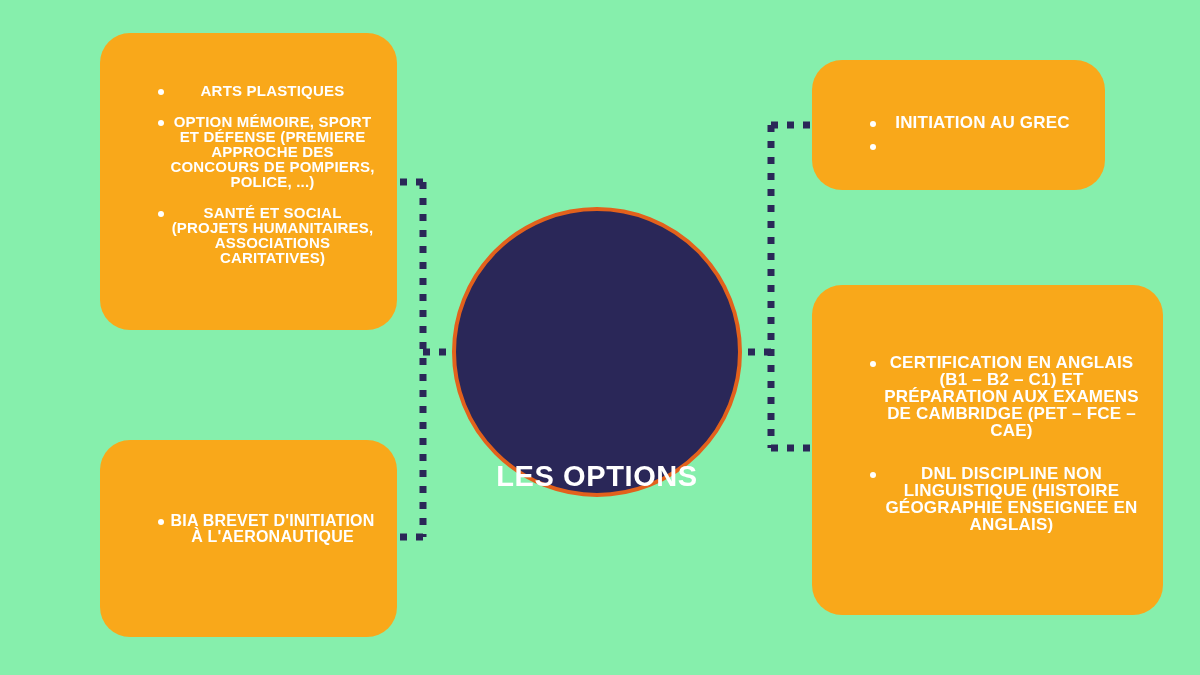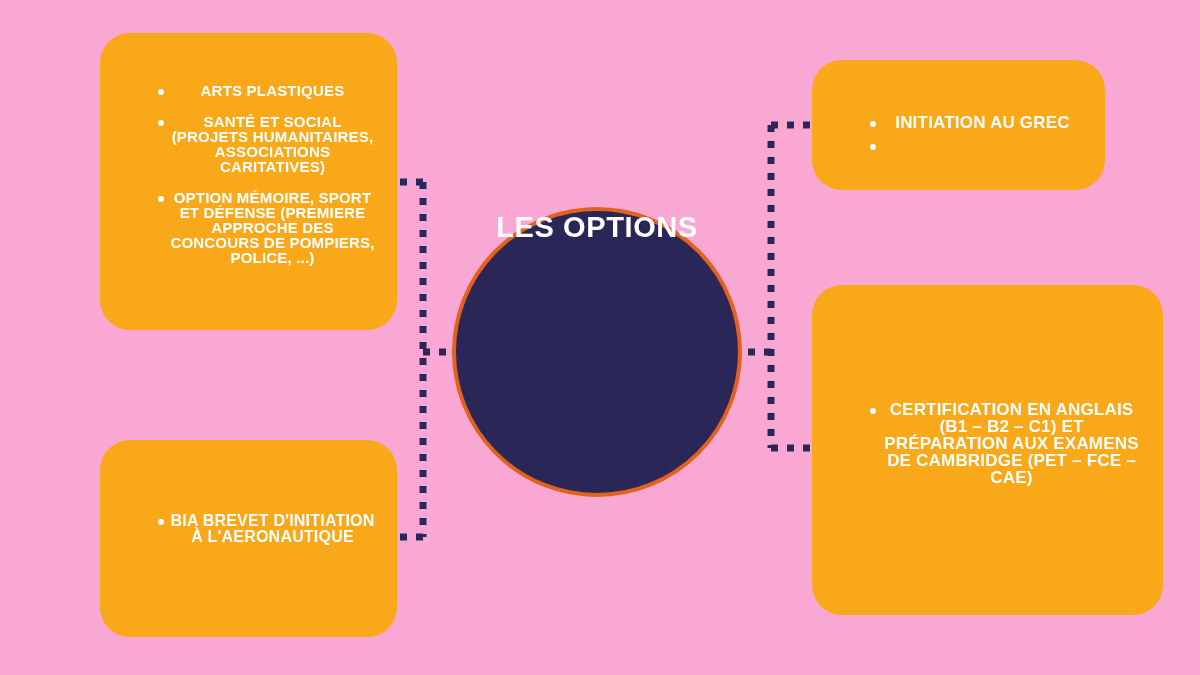--- a/index.html
+++ b/index.html
@@ -11,21 +11,21 @@
     width: 1200px;
     height: 675px;
     background: #ffffff;
     font-family: "Liberation Sans", sans-serif;
     overflow: hidden;
   }
   .canvas {
     position: relative;
     width: 1200px;
     height: 675px;
-    background: #f9a8d4;
+    background: #86efac;
   }
 
   
   .connectors {
     position: absolute;
     left: 0;
     top: 0;
     width: 1200px;
     height: 675px;
     pointer-events: none;
@@ -86,21 +86,21 @@
     position: absolute;
     left: 452px;
     top: 207px;
     width: 290px;
     height: 290px;
     border-radius: 50%;
     background: #2A2758;
     border: 4px solid #E2611C;
     box-sizing: border-box;
     display: flex;
-    align-items: flex-start;
+    align-items: flex-end;
     justify-content: center;
     z-index: 3;
   }
   .center-label {
     color: #ffffff;
     font-size: 29px;
     font-weight: bold;
     letter-spacing: 0.6px;
     text-transform: uppercase;
     text-align: center;
@@ -133,25 +133,25 @@
   </svg>
 
   <div class="opt-box box-tl">
     <ul class="bullet-list">
       <li class="bullet-item">
         <span class="bullet-dot"></span>
         <span>ARTS PLASTIQUES</span>
       </li>
       <li class="bullet-item">
         <span class="bullet-dot"></span>
-        <span>SANTÉ ET SOCIAL (PROJETS HUMANITAIRES, ASSOCIATIONS CARITATIVES)</span>
+        <span>OPTION MÉMOIRE, SPORT ET DÉFENSE (PREMIERE APPROCHE DES CONCOURS DE POMPIERS, POLICE, ...)</span>
       </li>
       <li class="bullet-item">
         <span class="bullet-dot"></span>
-        <span>OPTION MÉMOIRE, SPORT ET DÉFENSE (PREMIERE APPROCHE DES CONCOURS DE POMPIERS, POLICE, ...)</span>
+        <span>SANTÉ ET SOCIAL (PROJETS HUMANITAIRES, ASSOCIATIONS CARITATIVES)</span>
       </li>
     </ul>
   </div>
 
   <div class="opt-box box-bl">
     <ul class="bullet-list">
       <li class="bullet-item">
         <span class="bullet-dot"></span>
         <span>BIA BREVET D'INITIATION À L'AERONAUTIQUE</span>
       </li>
@@ -169,20 +169,24 @@
       </li>
     </ul>
   </div>
 
   <div class="opt-box box-br">
     <ul class="bullet-list">
       <li class="bullet-item">
         <span class="bullet-dot"></span>
         <span>CERTIFICATION EN ANGLAIS (B1 – B2 – C1) ET PRÉPARATION AUX EXAMENS DE CAMBRIDGE (PET – FCE – CAE)</span>
       </li>
+      <li class="bullet-item">
+        <span class="bullet-dot"></span>
+        <span>DNL DISCIPLINE NON LINGUISTIQUE (HISTOIRE GÉOGRAPHIE ENSEIGNEE EN ANGLAIS)</span>
+      </li>
     </ul>
   </div>
 
   <div class="center-node">
     <div class="center-label">LES OPTIONS</div>
   </div>
 
 </div>
 
 </body></html>

